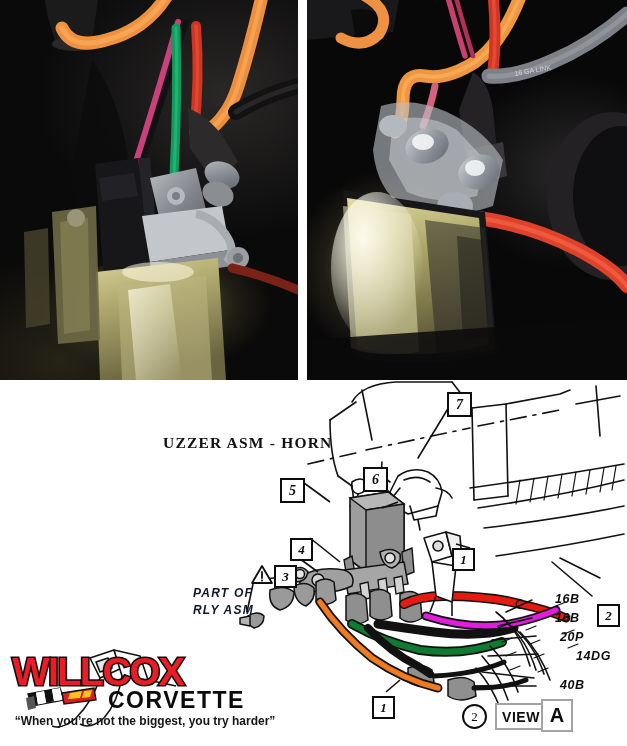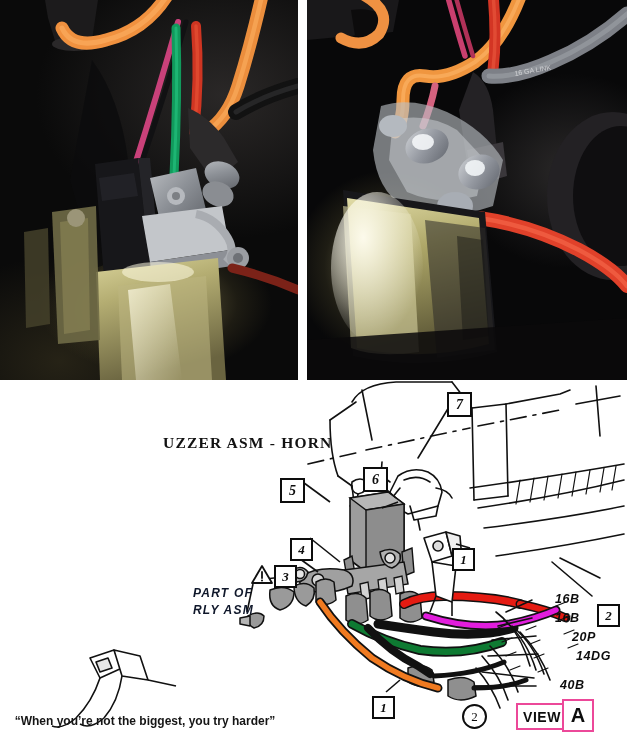--- a/index.html
+++ b/index.html
@@ -38,22 +38,22 @@
 
   .partof{position:absolute;left:193px;top:585px;font-family:"Liberation Sans",sans-serif;
           font-style:italic;font-weight:bold;font-size:12px;line-height:17px;letter-spacing:1.2px;color:#0f172a;}
 
   .wirelabel{position:absolute;font-family:"Liberation Sans",sans-serif;font-style:italic;
              font-weight:bold;font-size:12.5px;letter-spacing:.6px;color:#0d0d0d;white-space:nowrap;margin-left:16px;}
 
   .circnum{position:absolute;width:21px;height:21px;border:2px solid #0d0d0d;border-radius:50%;
            display:flex;align-items:center;justify-content:center;font-family:"Liberation Serif",serif;
            font-size:13px;color:#0d0d0d;background:#fff;}
-  .viewbox{position:absolute;border:2px solid #ec4899;background:#fff;display:flex;align-items:center;
-           justify-content:center;font-family:"Liberation Sans",sans-serif;font-weight:bold;color:#0d0d0d;margin-left:21px;}
+  .viewbox{position:absolute;border:2px solid #a3a3a3;background:#fff;display:flex;align-items:center;
+           justify-content:center;font-family:"Liberation Sans",sans-serif;font-weight:bold;color:#0d0d0d;}
 
   
   .logo{position:absolute;left:8px;top:652px;width:272px;height:62px;}
   .tagline{position:absolute;left:0;top:714px;width:290px;text-align:center;
            font-family:"Liberation Sans",sans-serif;font-weight:bold;font-size:12px;color:#151515;}
 </style>
 </head>
 <body>
 
 <div id="page">
@@ -416,24 +416,42 @@
     <circle cx="12" cy="16.5" r="1" fill="#111"></circle>
   </svg>
 
   <div class="partof">
     <div>PART OF</div>
     <div>RLY ASM</div>
   </div>
 
   <div class="wirelabel" style="left:539px;top:592px;">16B</div>
   <div class="wirelabel" style="left:539px;top:611px;">16B</div>
-  <div class="wirelabel" style="left:556px;top:630px;">20P</div>
+  <div class="wirelabel" style="left:544px;top:630px;">20P</div>
   <div class="wirelabel" style="left:560px;top:649px;">14DG</div>
   <div class="wirelabel" style="left:544px;top:678px;">40B</div>
 
   <div class="circnum" style="left:462px;top:704px;">2</div>
   <div class="viewbox" style="left:495px;top:703px;width:48px;height:23px;font-size:14px;letter-spacing:.5px;">VIEW</div>
   <div class="viewbox" style="left:541px;top:699px;width:28px;height:29px;font-size:20px;">A</div>
 
+  <div class="logo">
+    <svg width="272" height="62" viewBox="0 0 272 62">
+      <text id="willcox-txt" x="4" y="33" font-family="'Liberation Sans',sans-serif" font-weight="bold" font-size="38" letter-spacing="-1.5" fill="#ed1c24" stroke="#0a0a0a" stroke-width="3" paint-order="stroke" transform="scale(1.04,1)">WILLCOX</text>
+
+      <g transform="translate(18,36)">
+        <path d="M2 6 L34 0 L38 12 L6 18 Z" fill="#fff" stroke="#111" stroke-width="1.4"></path>
+        <path d="M2 6 L10 4.5 L12 16.5 L4 18 Z" fill="#111"></path>
+        <path d="M18 2.8 L26 1.3 L28 13.3 L20 14.8 Z" fill="#111"></path>
+        <path d="M10 4.5 L18 3 L20 15 L12 16.5 Z" fill="#fff"></path>
+        <path d="M26 1.3 L34 0 L36 12 L28 13.3 Z" fill="#fff"></path>
+        <path d="M36 5 L68 0 L70 12 L38 16 Z" fill="#d81e22" stroke="#111" stroke-width="1.4"></path>
+        <path d="M44 5 L56 3 L54 10 L42 11 Z" fill="#f5c518"></path>
+        <path d="M58 3 L66 2 L64 9 L56 10 Z" fill="#f5c518"></path>
+        <path d="M0 10 L8 8 L10 20 L2 22 Z" fill="#555"></path>
+      </g>
+      <text x="100" y="56" font-family="'Liberation Sans',sans-serif" font-weight="bold" font-size="23" letter-spacing="1.5" fill="#0b0b0b">CORVETTE</text>
+    </svg>
+  </div>
 
   <div class="tagline">“When you’re not the biggest, you try harder”</div>
 
 </div>
 
 </body></html>

